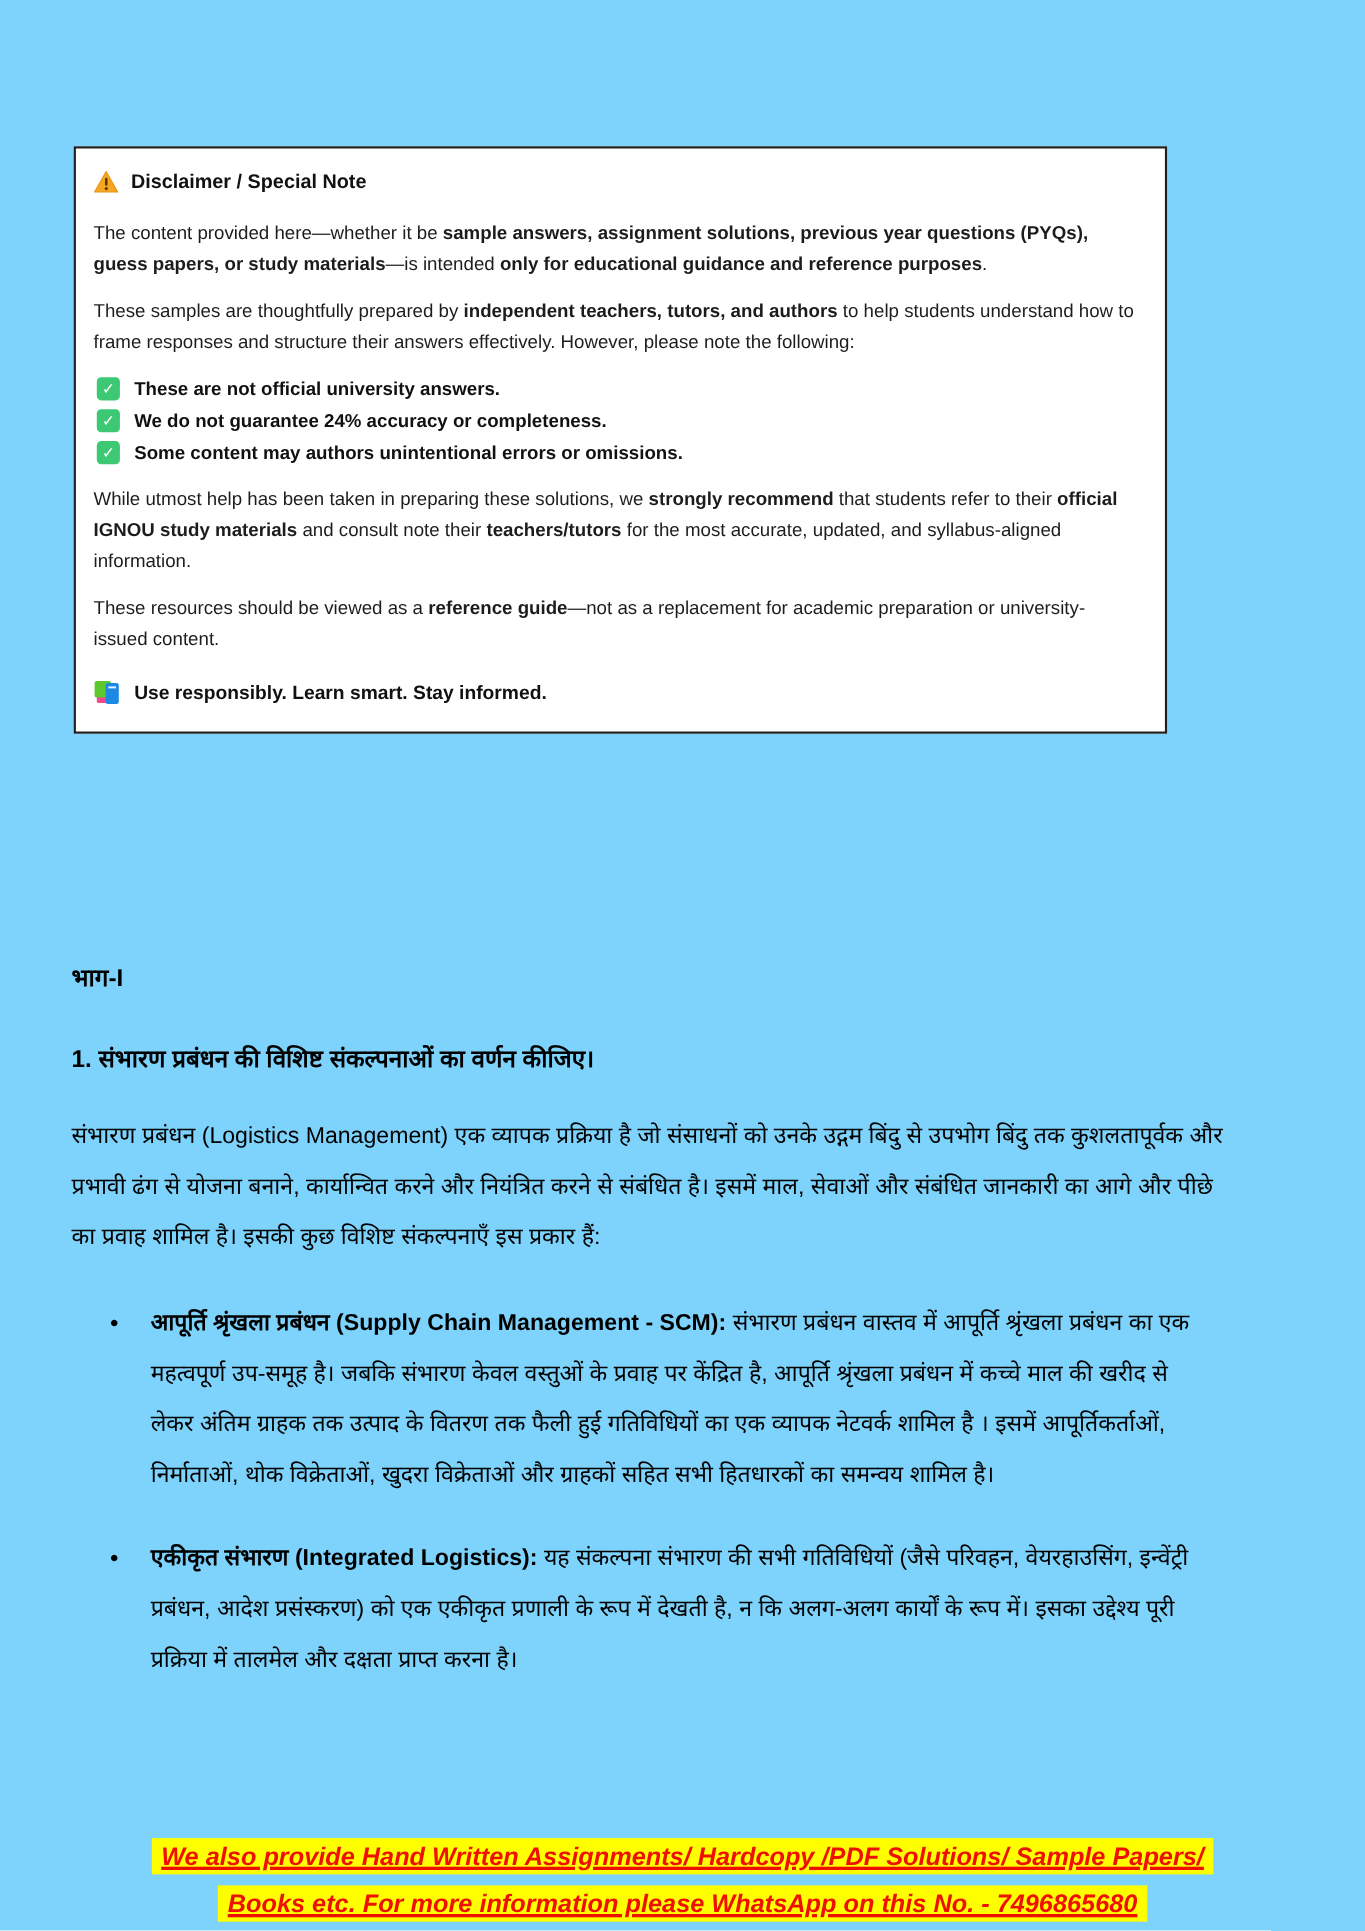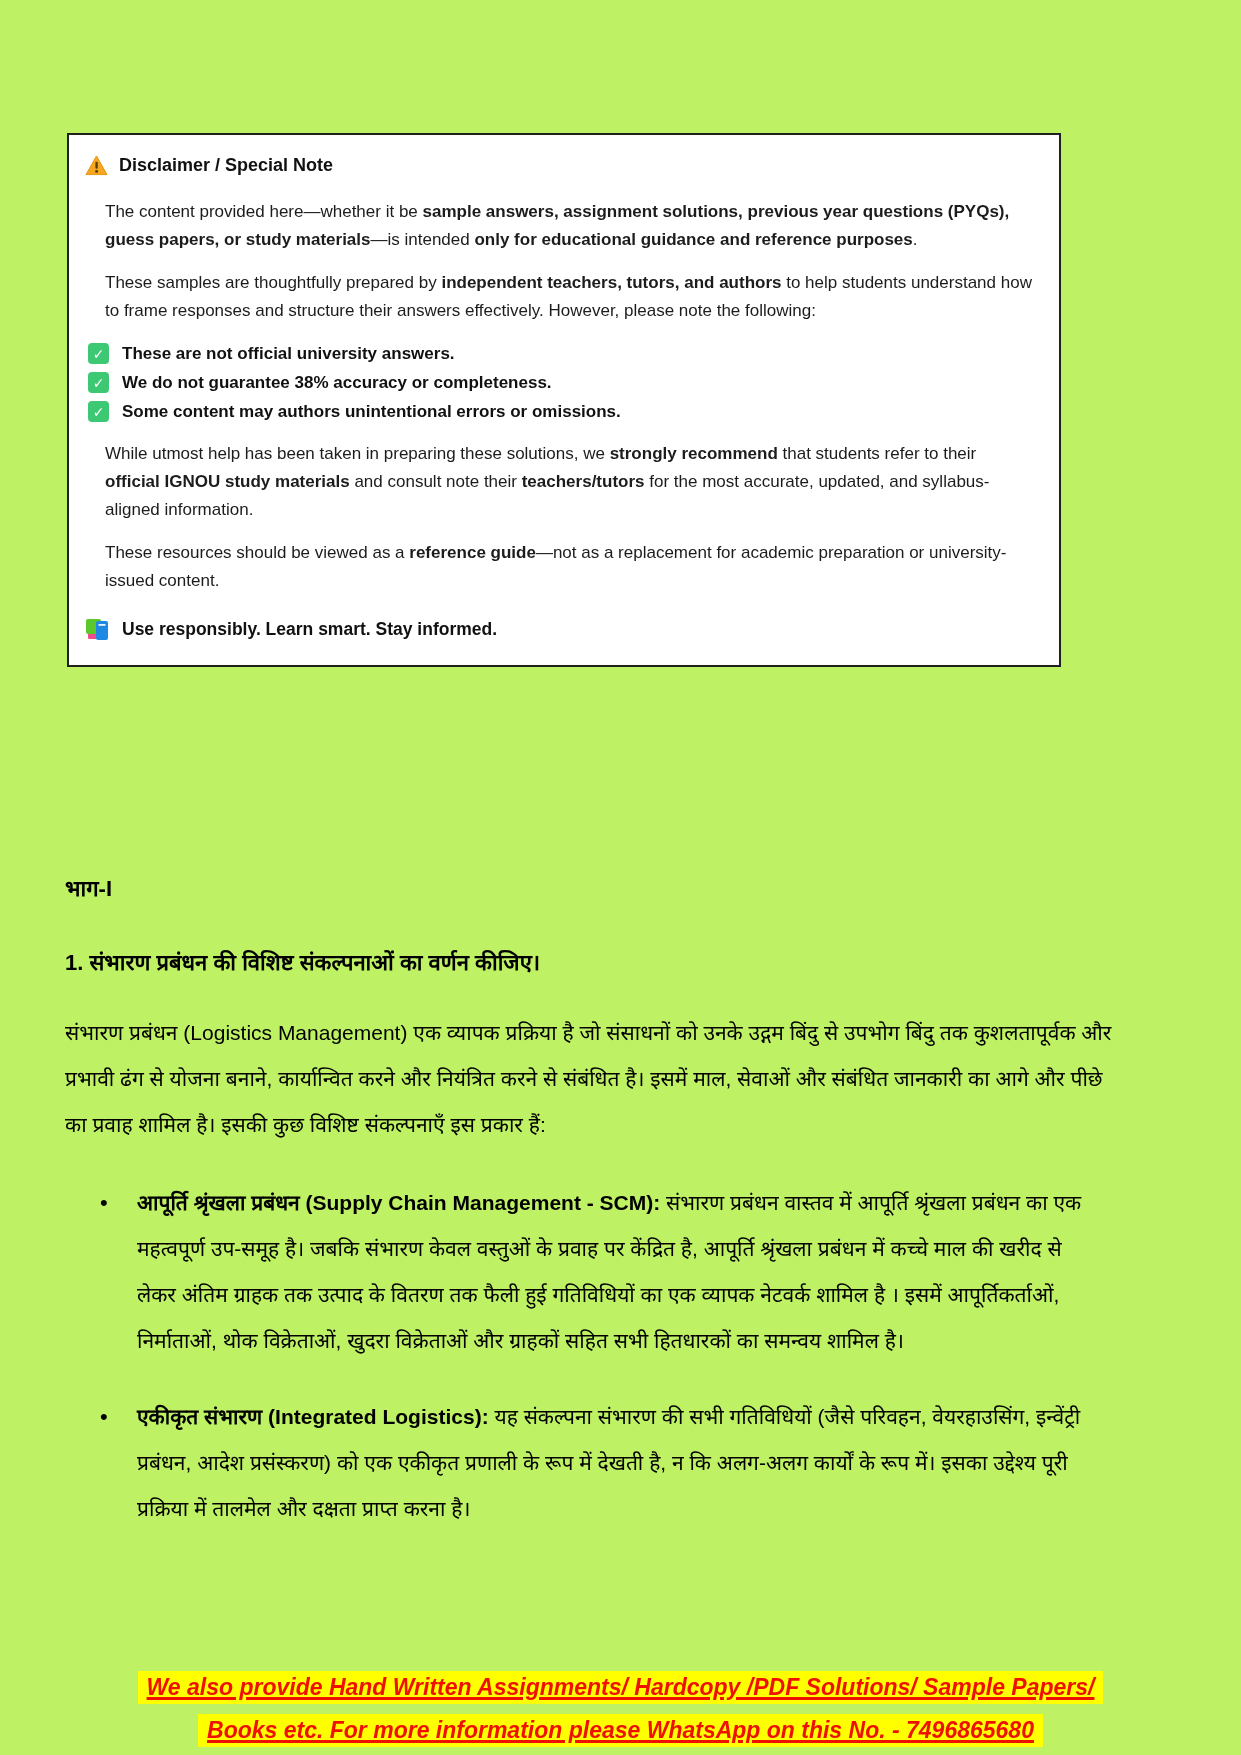--- a/index.html
+++ b/index.html
@@ -2,32 +2,32 @@
 <html><head>
 <meta charset="utf-8">
 <style>
   * { margin:0; padding:0; box-sizing:border-box; }
   html,body { background:#ffffff; }
   body {
     width:1241px; height:1755px; position:relative;
     font-family:"Liberation Sans","DejaVu Sans",sans-serif;
     color:#1a1a1a;
   }
-  .page { position:absolute; inset:0; background:#bef264; overflow:hidden;text-decoration:underline; }
+  .page { position:absolute; inset:0; background:#7dd3fc; overflow:hidden;text-decoration:underline; }
 
   
   .disclaimer-box {
     position:absolute; left:67px; top:133px; width:994px;
     border:2px solid #202020; background:#fff;
     padding:20px 24px 24px 16px;
   }
   .disc-title-row { display:flex; align-items:center; gap:11px; margin-bottom:22px; }
   .disc-title { font-weight:bold; font-size:18px; color:#111; }
   .warn-icon svg, .books-icon svg { display:block; }
-  .disc-para { font-size:17px; line-height:28px; margin-bottom:15px; color:#1c1c1c;margin-left:20px; }
+  .disc-para { font-size:17px; line-height:28px; margin-bottom:15px; color:#1c1c1c; }
   .b { font-weight:bold; }
   .checklist { list-style:none; margin:18px 0 18px 3px; }
   .check-item { display:flex; align-items:center; gap:13px; margin-bottom:8px; font-weight:bold; font-size:17px; color:#111; }
   .check-icon {
     width:21px; height:21px; border-radius:4px; background:#3dc873;
     color:#fff; font-size:14px; font-weight:bold;
     display:flex; align-items:center; justify-content:center; flex:0 0 21px;
   }
   .use-row { display:flex; align-items:center; gap:11px; margin-top:22px; font-weight:bold; font-size:17.5px; color:#111; }
 
@@ -78,21 +78,21 @@
     <p class="disc-para"><span>The content provided here—whether it be </span><span class="b">sample answers, assignment solutions, previous year questions (PYQs), guess papers, or study materials</span><span>—is intended </span><span class="b">only for educational guidance and reference purposes</span><span>.</span></p>
     <p class="disc-para"><span>These samples are thoughtfully prepared by </span><span class="b">independent teachers, tutors, and authors</span><span> to help students understand how to frame responses and structure their answers effectively. However, please note the following:</span></p>
 
     <ul class="checklist">
       <li class="check-item">
         <span class="check-icon">✓</span>
         <span class="check-text">These are not official university answers.</span>
       </li>
       <li class="check-item">
         <span class="check-icon">✓</span>
-        <span class="check-text">We do not guarantee 38% accuracy or completeness.</span>
+        <span class="check-text">We do not guarantee 24% accuracy or completeness.</span>
       </li>
       <li class="check-item">
         <span class="check-icon">✓</span>
         <span class="check-text">Some content may authors unintentional errors or omissions.</span>
       </li>
     </ul>
 
     <p class="disc-para"><span>While utmost help has been taken in preparing these solutions, we </span><span class="b">strongly recommend</span><span> that students refer to their </span><span class="b">official IGNOU study materials</span><span> and consult note their </span><span class="b">teachers/tutors</span><span> for the most accurate, updated, and syllabus-aligned information.</span></p>
     <p class="disc-para"><span>These resources should be viewed as a </span><span class="b">reference guide</span><span>—not as a replacement for academic preparation or university-issued content.</span></p>
 

